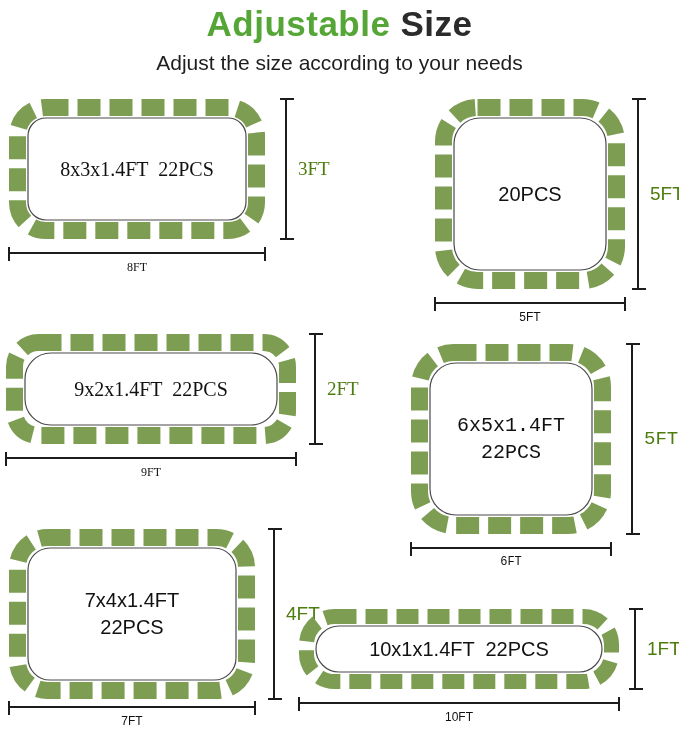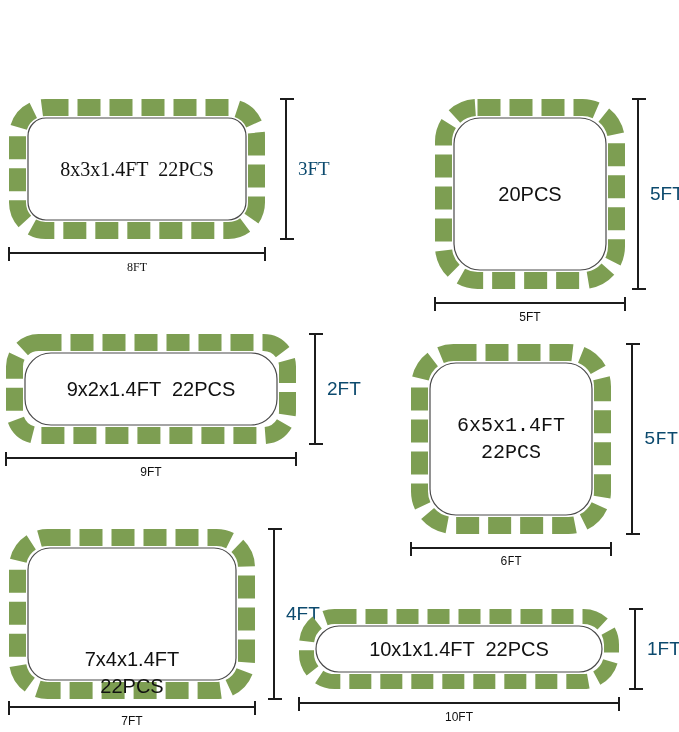--- a/index.html
+++ b/index.html
@@ -24,27 +24,33 @@
   .dim-w{position:absolute;border-top:2px solid #1c1c1c;}
   .dim-w::before,.dim-w::after{content:"";position:absolute;top:-7px;width:2px;height:14px;background:#1c1c1c;}
   .dim-w::before{left:0;}
   .dim-w::after{right:0;}
   .dim-lbl-w{position:absolute;left:0;right:0;top:6px;text-align:center;font-size:12px;color:#111;}
 
   .dim-h{position:absolute;border-left:2px solid #1c1c1c;}
   .dim-h::before,.dim-h::after{content:"";position:absolute;left:-7px;width:14px;height:2px;background:#1c1c1c;}
   .dim-h::before{top:0;}
   .dim-h::after{bottom:0;}
-  .dim-lbl-h{position:absolute;left:11px;top:50%;transform:translateY(-50%);font-size:19px;color:#0c4a6e;}
+  .dim-lbl-h{position:absolute;left:11px;top:50%;transform:translateY(-50%);font-size:19px;color:#4d7c0f;}
 </style>
 </head>
 <body>
 
 <div class="page">
 
+  <div class="header">
+    <div class="title">
+      <span class="green">Adjustable</span><span class="dark">Size</span>
+    </div>
+    <div class="subtitle">Adjust the size according to your needs</div>
+  </div>
 
   <div class="panel" style="left:8px;top:98px;width:258px;height:142px;font-family:Liberation Serif, serif;">
     <svg width="258" height="142" viewBox="0 0 258 142">
       <rect class="seg" x="9.5" y="9.5" width="239" height="123" rx="28"></rect>
       <rect class="inner" x="20" y="20" width="218" height="102" rx="18"></rect>
     </svg>
     <div class="shape-label" style="width:258px;height:142px;">
       <div>8x3x1.4FT  22PCS</div>
     </div>
     <div class="dim-w" style="top:154px;left:0;width:258px;">
@@ -64,21 +70,21 @@
       <div>20PCS</div>
     </div>
     <div class="dim-w" style="top:204px;left:0;width:192px;">
       <span class="dim-lbl-w">5FT</span>
     </div>
     <div class="dim-h" style="left:203px;top:0;height:192px;">
       <span class="dim-lbl-h">5FT</span>
     </div>
   </div>
 
-  <div class="panel" style="left:5px;top:333px;width:292px;height:112px;">
+  <div class="panel" style="left:5px;top:333px;width:292px;height:112px;font-family:Liberation Serif, serif;">
     <svg width="292" height="112" viewBox="0 0 292 112">
       <rect class="seg" x="9.5" y="9.5" width="273" height="93" rx="24"></rect>
       <rect class="inner" x="20" y="20" width="252" height="72" rx="26"></rect>
     </svg>
     <div class="shape-label" style="width:292px;height:112px;">
       <div>9x2x1.4FT  22PCS</div>
     </div>
     <div class="dim-w" style="top:124px;left:0;width:292px;">
       <span class="dim-lbl-w">9FT</span>
     </div>
@@ -102,21 +108,21 @@
     <div class="dim-h" style="left:221px;top:0;height:192px;">
       <span class="dim-lbl-h">5FT</span>
     </div>
   </div>
 
   <div class="panel" style="left:8px;top:528px;width:248px;height:172px;">
     <svg width="248" height="172" viewBox="0 0 248 172">
       <rect class="seg" x="9.5" y="9.5" width="229" height="153" rx="30"></rect>
       <rect class="inner" x="20" y="20" width="208" height="132" rx="22"></rect>
     </svg>
-    <div class="shape-label" style="width:248px;height:172px;justify-content:flex-end;">
+    <div class="shape-label" style="width:248px;height:172px;">
       <div>7x4x1.4FT</div>
       <div>22PCS</div>
     </div>
     <div class="dim-w" style="top:178px;left:0;width:248px;">
       <span class="dim-lbl-w">7FT</span>
     </div>
     <div class="dim-h" style="left:265px;top:0;height:172px;">
       <span class="dim-lbl-h">4FT</span>
     </div>
   </div>

